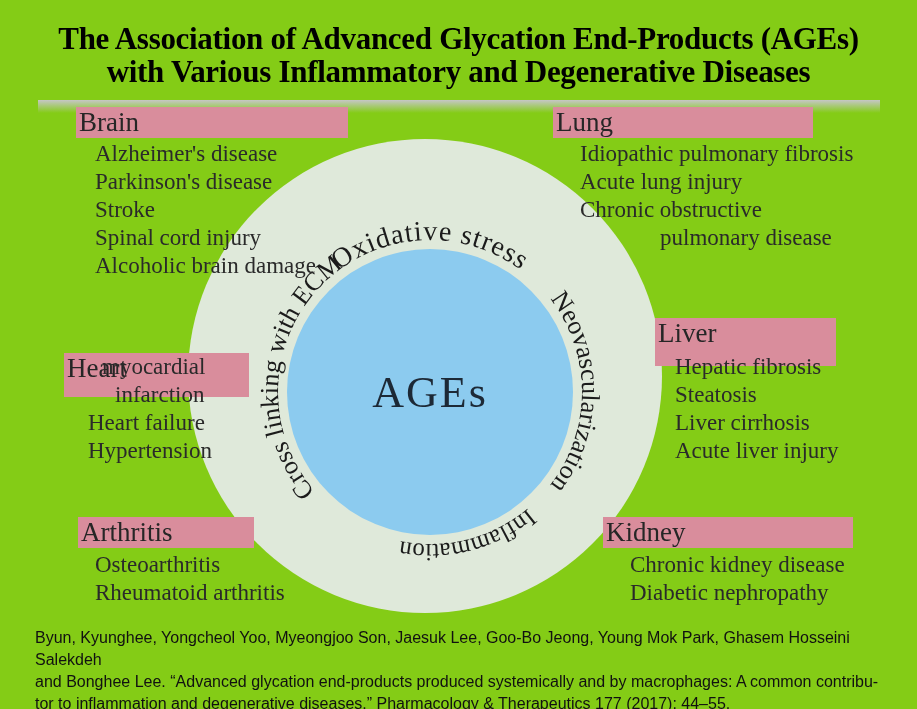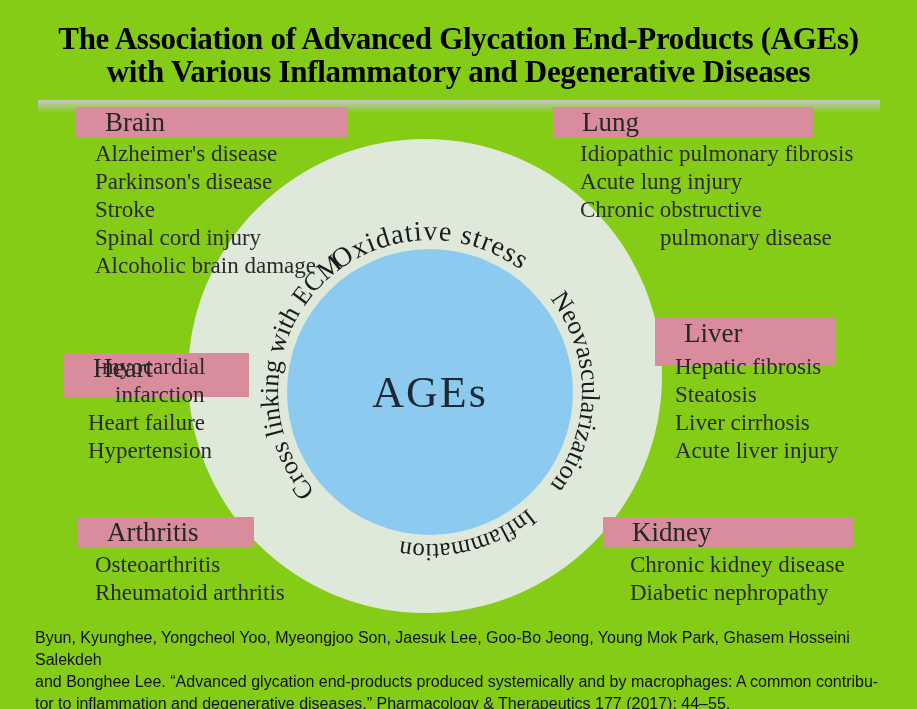--- a/index.html
+++ b/index.html
@@ -13,21 +13,21 @@
     text-align:center; font-weight:bold; color:#000;
     font-size:31px; line-height:33px; letter-spacing:-0.3px;
   }
   .panel-shade {
     position:absolute; left:38px; top:100px; width:842px; height:13px;
     background:linear-gradient(to bottom,#c6c6c6, rgba(246,246,246,0));
   }
   .dg { position:absolute; left:0; top:0; }
   .organ-box {
     position:absolute; background:#d98d9c; color:#262626;
-    font-size:27px; line-height:31px; padding-left:29px;
+    font-size:27px; line-height:31px; padding-left:3px;
   }
   .organ-list {
     position:absolute; list-style:none; font-size:23px; line-height:28px; color:#2a2a2a;
   }
   .organ-list li { white-space:nowrap; }
   .indent-1 { padding-left:14px; }
   .indent-2 { padding-left:27px; }
   .indent-wrap { padding-left:80px; }
   .box-brain    { left:76px;  top:107px; width:272px; height:31px; }
   .box-lung     { left:553px; top:107px; width:260px; height:31px; }

